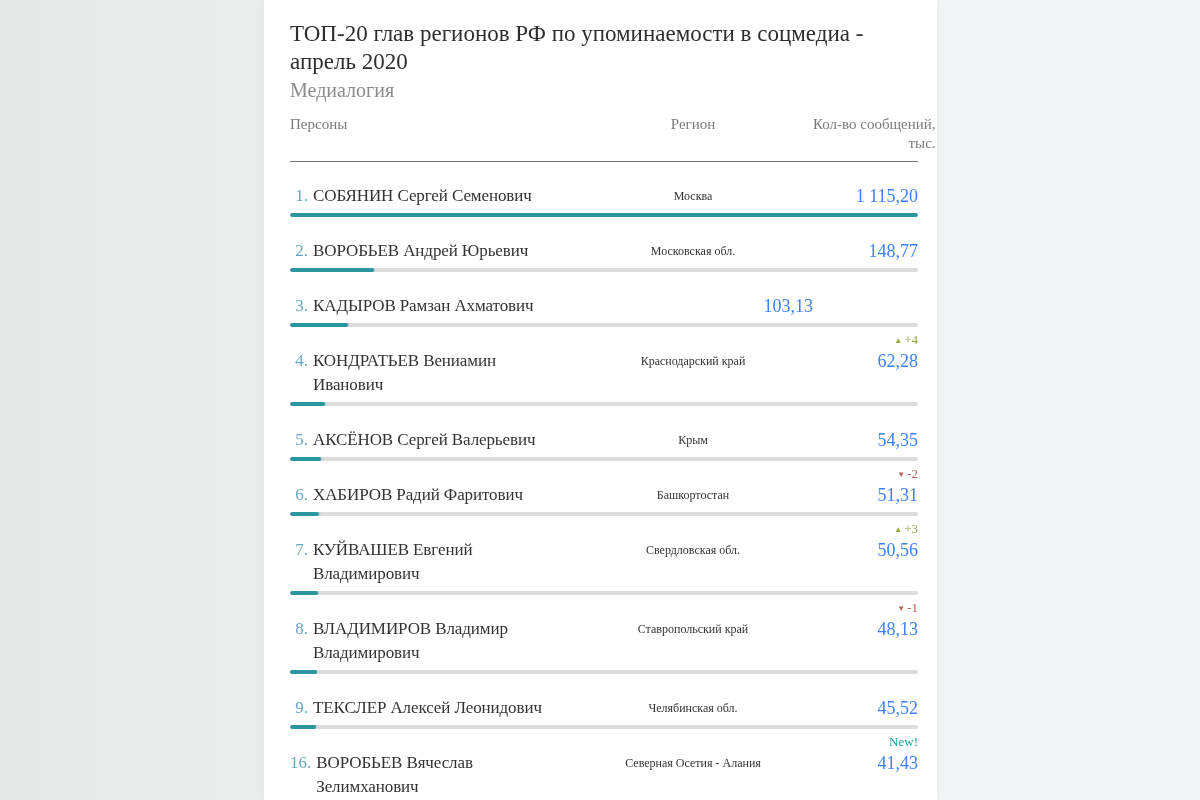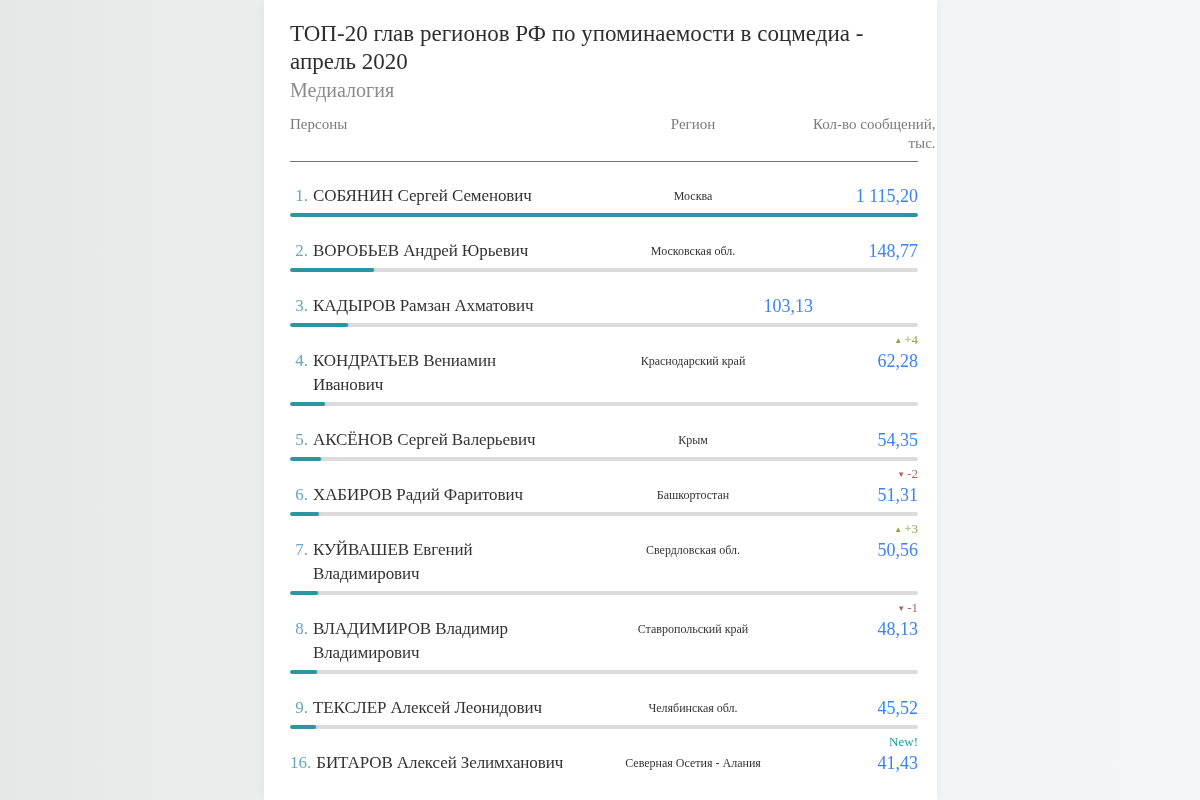--- a/index.html
+++ b/index.html
@@ -233,21 +233,21 @@
         </div>
         <div class="bar">
           <div class="fill" style="width: 4.08%;"></div>
         </div>
       </div>
       <div class="row">
         <div class="change new">New!</div>
         <div class="row-grid">
           <div class="person">
             <span class="rank">16.</span>
-            <span class="name">БИТАРОВ Алексей Зелимханович</span>
+            <span class="name">ВОРОБЬЕВ Вячеслав Зелимханович</span>
           </div>
           <div class="region">
             <div class="region-inner">Северная Осетия - Алания</div>
           </div>
           <div class="value">41,43</div>
         </div>
       </div>
     </div>
 </div>
 

